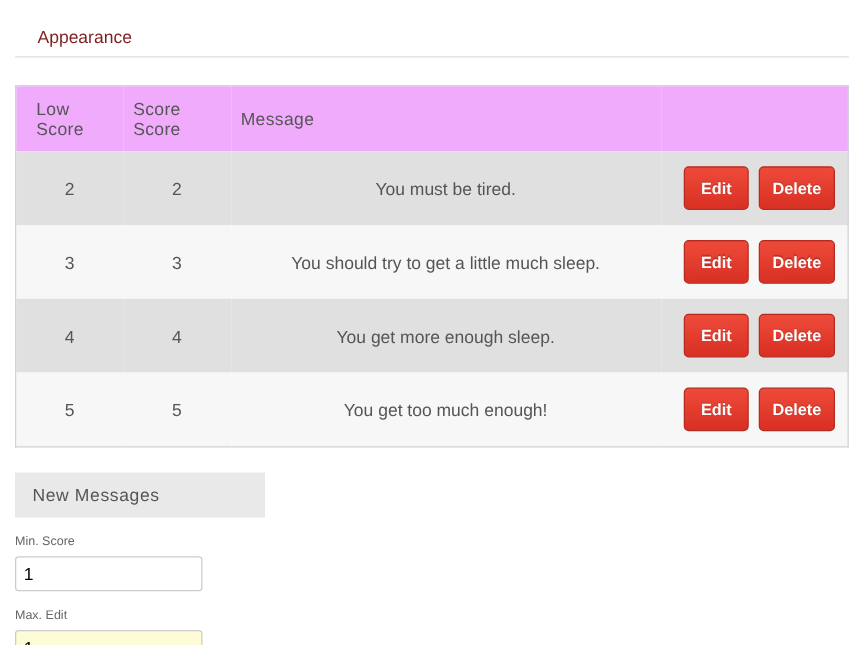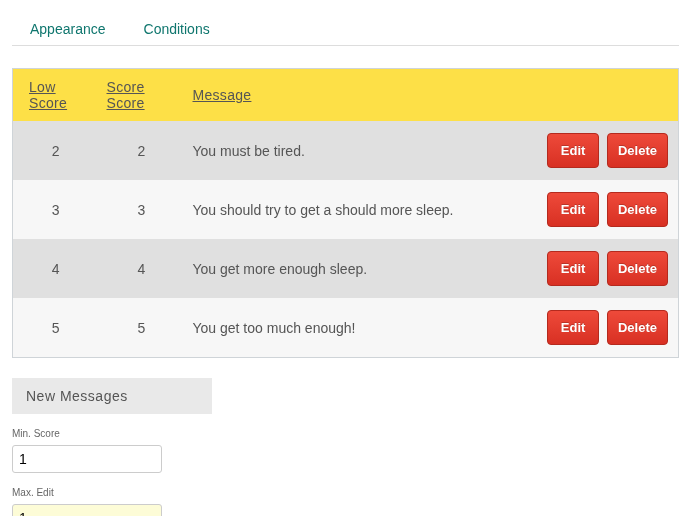--- a/index.html
+++ b/index.html
@@ -11,55 +11,54 @@
     background: #fff;
     padding: 12px;
   }
   .tabs {
     display: flex;
     border-bottom: 1px solid #ddd;
     margin-bottom: 22px;
   }
   .tab {
     padding: 9px 18px;
-    color: #0f766e;
+    color: #7f1d1d;
     cursor: pointer;
     font-size: 14px;
     border-top-left-radius: 4px;
     border-top-right-radius: 4px;
     margin-right: 2px;
     margin-bottom: -1px;
   }
   .tab.active {
     background: #3e97d7;
     color: #fff;
     font-weight: 500;
     border: 1px solid #3e97d7;
   }
   .table {
     width: 100%;
     border: 1px solid #cfd4d8;
     border-collapse: collapse;
   }
   .table thead tr {
-    background: #fde047;
-    text-decoration: underline;
+    background: #f0abfc;
   }
   .table th {
     text-align: left;
     font-weight: normal;
     color: #555;
     padding: 10px 8px;
     font-size: 14px;
     letter-spacing: 0.3px;
   }
   .table td {
     padding: 12px 8px;
     vertical-align: middle;
-    text-align: left;
+    text-align: center;
   }
   .table tbody tr:nth-child(odd){ background: #e0e0e0; }
   .table tbody tr:nth-child(even){ background: #f7f7f7; }
   .col-low { width: 86px; padding-left: 16px !important; }
   .col-high { width: 86px; }
   .col-low-body { text-align: center !important; color:#555; }
   .col-high-body { text-align: center !important; color:#555; }
   .col-actions { width: 150px; text-align: right !important; padding-right:10px !important; white-space: nowrap; }
   .btn-red {
     display: inline-block;
@@ -105,21 +104,20 @@
   .w-small { width: 150px; display:block;}
   .hl { background: #fdfcd7; }
 </style>
 </head>
 <body>
 
 
 
 <div class="tabs">
   <div class="tab">Appearance</div>
-  <div class="tab">Conditions</div>
 </div>
 
 <table class="table">
   <thead>
     <tr>
       <th class="col-low">Low Score</th>
       <th class="col-high">Score Score</th>
       <th>Message</th>
       <th class="col-actions"></th>
     </tr>
@@ -130,21 +128,21 @@
       <td class="col-high-body">2</td>
       <td>You must be tired.</td>
       <td class="col-actions">
         <span class="btn-red">Edit</span>
         <span class="btn-red">Delete</span>
       </td>
     </tr>
     <tr>
       <td class="col-low-body">3</td>
       <td class="col-high-body">3</td>
-      <td>You should try to get a should more sleep.</td>
+      <td>You should try to get a little much sleep.</td>
       <td class="col-actions">
         <span class="btn-red">Edit</span>
         <span class="btn-red">Delete</span>
       </td>
     </tr>
     <tr>
       <td class="col-low-body">4</td>
       <td class="col-high-body">4</td>
       <td>You get more enough sleep.</td>
       <td class="col-actions">

